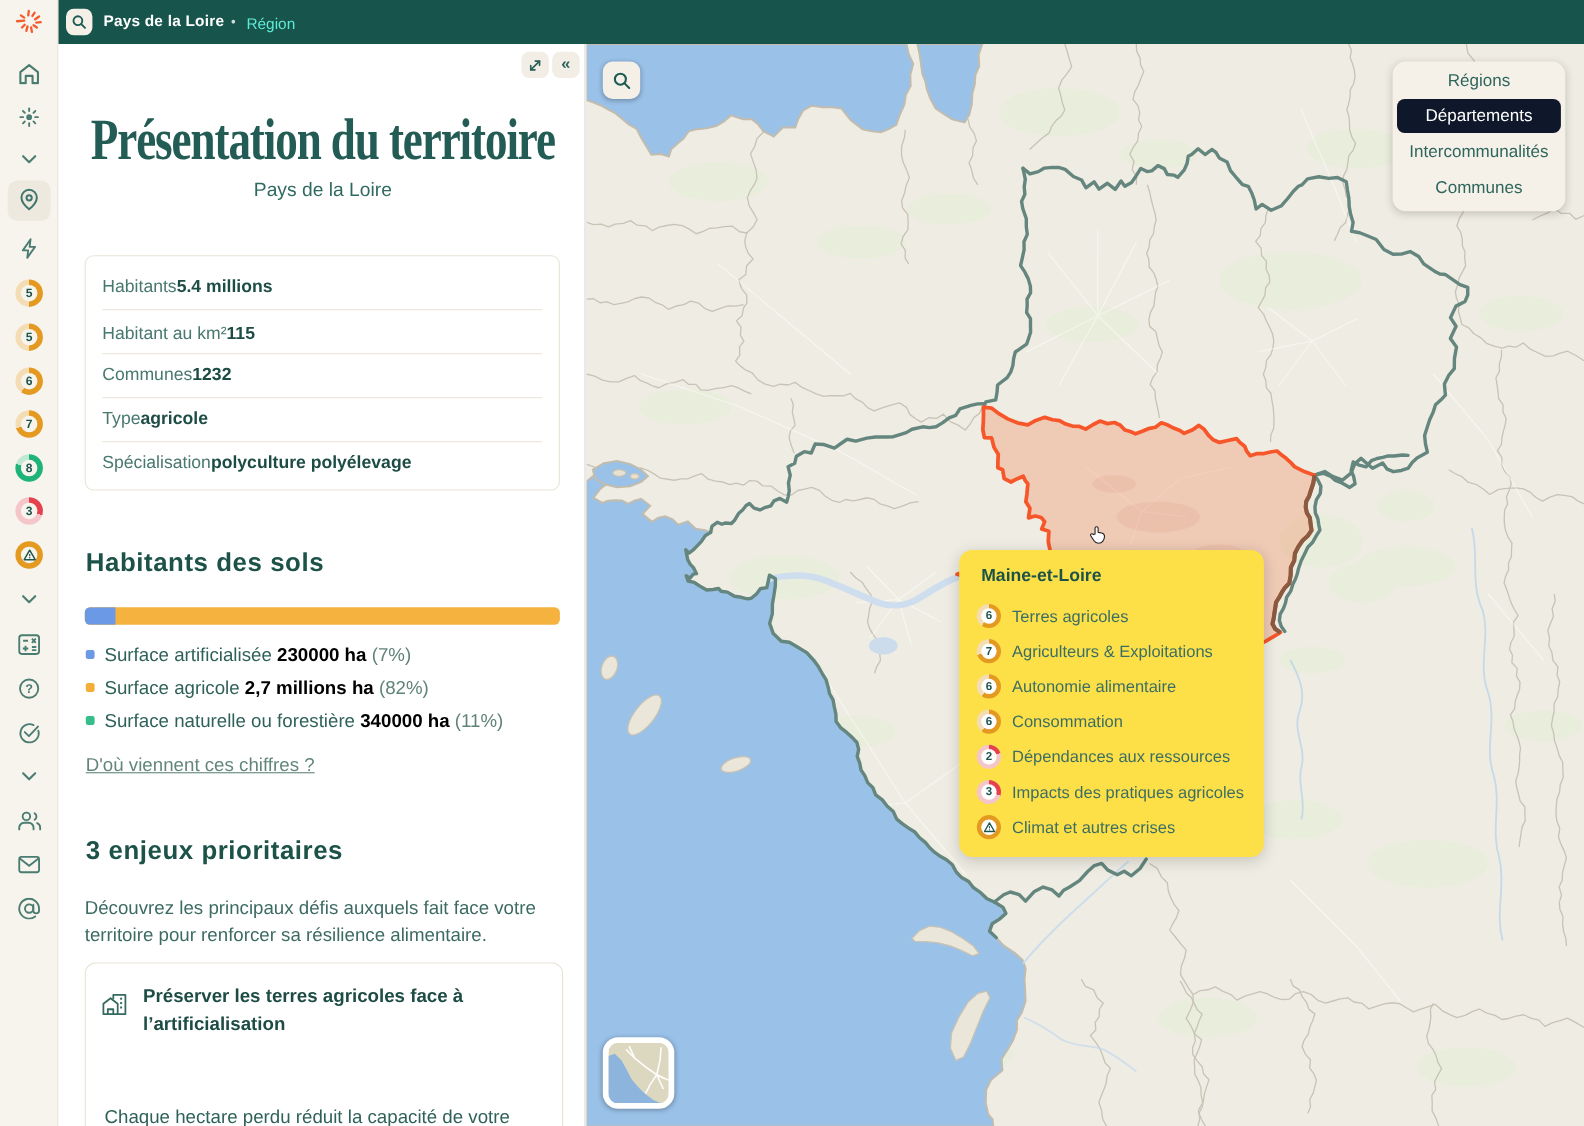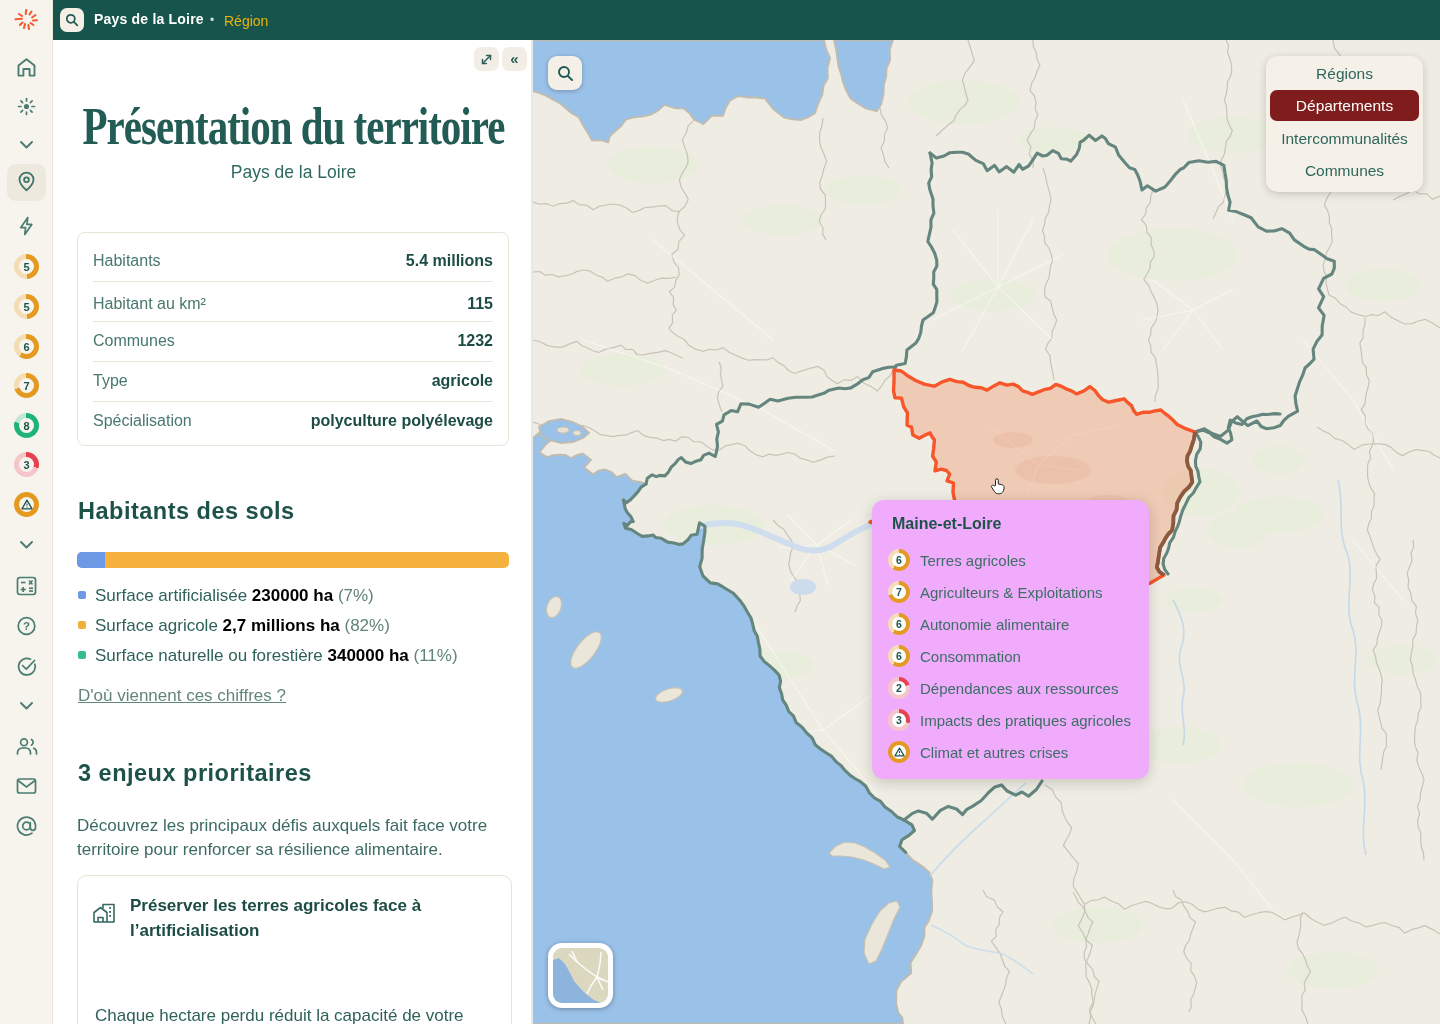--- a/index.html
+++ b/index.html
@@ -2,32 +2,32 @@
 <html lang="fr"><head>
 <meta charset="utf-8">
 <style>
 *{margin:0;padding:0;box-sizing:border-box}
 html,body{width:1440px;height:1024px;overflow:hidden;font-family:"Liberation Sans",sans-serif;background:#fff}
 #app{position:relative;width:1440px;height:1024px}
 #topbar{position:absolute;left:0;top:0;width:1440px;height:40px;background:#17554c;z-index:30}
 #topbar .searchbtn{position:absolute;left:60px;top:8px;width:24px;height:24px;background:#f4f0e8;border-radius:7px;display:flex;align-items:center;justify-content:center}
 #topbar .tb-title{position:absolute;left:94px;top:11px;font-size:14px;font-weight:700;color:#fff;letter-spacing:.2px}
 #topbar .tb-dot{position:absolute;left:210px;top:13px;color:#cfdeda;font-size:12px}
-#topbar .tb-sub{position:absolute;left:224px;top:12.5px;font-size:14px;color:#eab308}
+#topbar .tb-sub{position:absolute;left:224px;top:12.5px;font-size:14px;color:#5eead4}
 #sidebar{position:absolute;left:0;top:0;width:53px;height:1024px;background:#f7f4ed;border-right:1px solid #eae6db;z-index:31}
 .sic{position:absolute;left:0;width:53px;display:flex;justify-content:center}
 .selbg{position:absolute;left:7px;top:164px;width:39px;height:37px;background:#ede9df;border-radius:9px}
 .badge{position:absolute;left:14px;width:25px;height:25px;border-radius:50%}
 .badge i{position:absolute;inset:4.6px;background:#f7f4ed;border-radius:50%;display:flex;align-items:center;justify-content:center;font-style:normal;font-weight:700;font-size:11px;color:#1d544c;font-family:"Liberation Sans",sans-serif}
 #panel{position:absolute;left:54px;top:40px;width:479px;height:984px;background:#fff;z-index:20}
 #panel .pbtn{position:absolute;top:7px;width:25px;height:24px;background:#f2eee6;border-radius:7px;display:flex;align-items:center;justify-content:center;color:#2a6058}
 #ptitle{position:absolute;left:0;top:55px;width:479px;text-align:center;font-family:"Liberation Serif",serif;font-weight:700;font-size:41px;color:#235c54;letter-spacing:-1px;transform:scaleY(1.3);transform-origin:center top}
 #psub{position:absolute;left:0;top:122px;width:479px;text-align:center;font-size:17.5px;color:#2f6a60}
 #statcard{position:absolute;left:23px;top:192px;width:432px;height:214px;border:1px solid #e9e4d8;border-radius:8px;background:#fff}
-.srow{position:absolute;left:15px;width:400px;height:40px;display:flex;align-items:center;justify-content:space-between}
+.srow{position:absolute;left:15px;width:400px;height:40px;display:flex;align-items:center;}
 .srow .lab{font-size:16px;color:#48786e}
 .srow .val{font-size:16px;font-weight:700;color:#1c4c44}
 .sline{position:absolute;left:15px;width:400px;height:1px;background:#eae6dc}
 .h2{position:absolute;left:24px;font-size:23.5px;font-weight:700;color:#1d5249;letter-spacing:.5px}
 #bar{position:absolute;left:23px;top:512px;width:432px;height:16px;border-radius:5px;background:#f5b23f;overflow:hidden}
 #bar .b1{position:absolute;left:0;top:0;width:28px;height:16px;background:#6c99e6}
 .leg{position:absolute;left:24px;font-size:17px;color:#2e6158}
 .leg b{color:#000000}
 .leg .pct{color:#5f8379}
 .leg .sq{display:inline-block;width:8px;height:8px;border-radius:2px;margin-right:9px;position:relative;top:-2px}
@@ -36,22 +36,22 @@
 #enjcard{position:absolute;left:23px;top:835px;width:435px;height:190px;border:1px solid #e9e3d5;border-radius:10px;background:#fff}
 #enjcard .etitle{position:absolute;left:52px;top:17px;width:330px;font-size:17px;font-weight:700;line-height:25px;color:#1d4c44}
 #enjcard .ebox{position:absolute;left:16px;top:76px;width:400px;height:38px;background:#e9effc;border-radius:6px;font-size:17px;color:#4a7fd6;display:flex;align-items:center;padding-left:9px}
 #enjcard .ebox b{color:#3b74d4;margin-right:5px}
 #enjcard .etext{position:absolute;left:17px;top:130px;width:400px;font-size:17px;color:#2e6158}
 #scrollb{position:absolute;left:531px;top:40px;width:2px;height:984px;background:rgba(90,90,80,.14);z-index:25}
 #map{position:absolute;left:533px;top:40px;width:907px;height:984px;background:#efede3;overflow:hidden}
 #searchmap{position:absolute;left:15px;top:16px;width:34px;height:34px;background:#f4f0e8;border-radius:9px;box-shadow:0 1px 4px rgba(0,0,0,.25);display:flex;align-items:center;justify-content:center;z-index:10}
 #layercard{position:absolute;left:733px;top:16px;width:157px;height:136px;background:#f5f1e9;border-radius:12px;box-shadow:0 2px 8px rgba(0,0,0,.18);z-index:10;font-size:15.5px;color:#2e665d;text-align:center}
 #layercard .li{height:32px;display:flex;align-items:center;justify-content:center}
-#layercard .sel{margin:2px 4px;height:31px;background:#7f1d1d;color:#fff;border-radius:7px}
-#popup{position:absolute;left:339px;top:460px;width:277px;height:279px;background:#f0abfc;border-radius:12px;box-shadow:0 3px 14px rgba(0,0,0,.18);z-index:10}
+#layercard .sel{margin:2px 4px;height:31px;background:#0f172a;color:#fff;border-radius:7px}
+#popup{position:absolute;left:339px;top:460px;width:277px;height:279px;background:#fde047;border-radius:12px;box-shadow:0 3px 14px rgba(0,0,0,.18);z-index:10}
 #popup .ptt{position:absolute;left:20px;top:15px;font-size:16px;font-weight:700;color:#1d5249}
 .prow{position:absolute;left:16px;display:flex;align-items:center;height:24px}
 .prow .pbadge{width:22px;height:22px;border-radius:50%;position:relative;margin-right:10px}
 .prow .pbadge i{position:absolute;inset:4px;background:#fff;border-radius:50%;display:flex;align-items:center;justify-content:center;font-style:normal;font-weight:700;font-size:10.5px;color:#1d544c}
 .prow .ptx{font-size:15px;color:#3c6e64}
 #minimap{position:absolute;left:15px;top:903px;width:65px;height:65px;background:#fff;border-radius:14px;box-shadow:0 1px 5px rgba(0,0,0,.3);z-index:10;overflow:hidden}
 </style>
 </head>
 <body>
 <div id="app">

